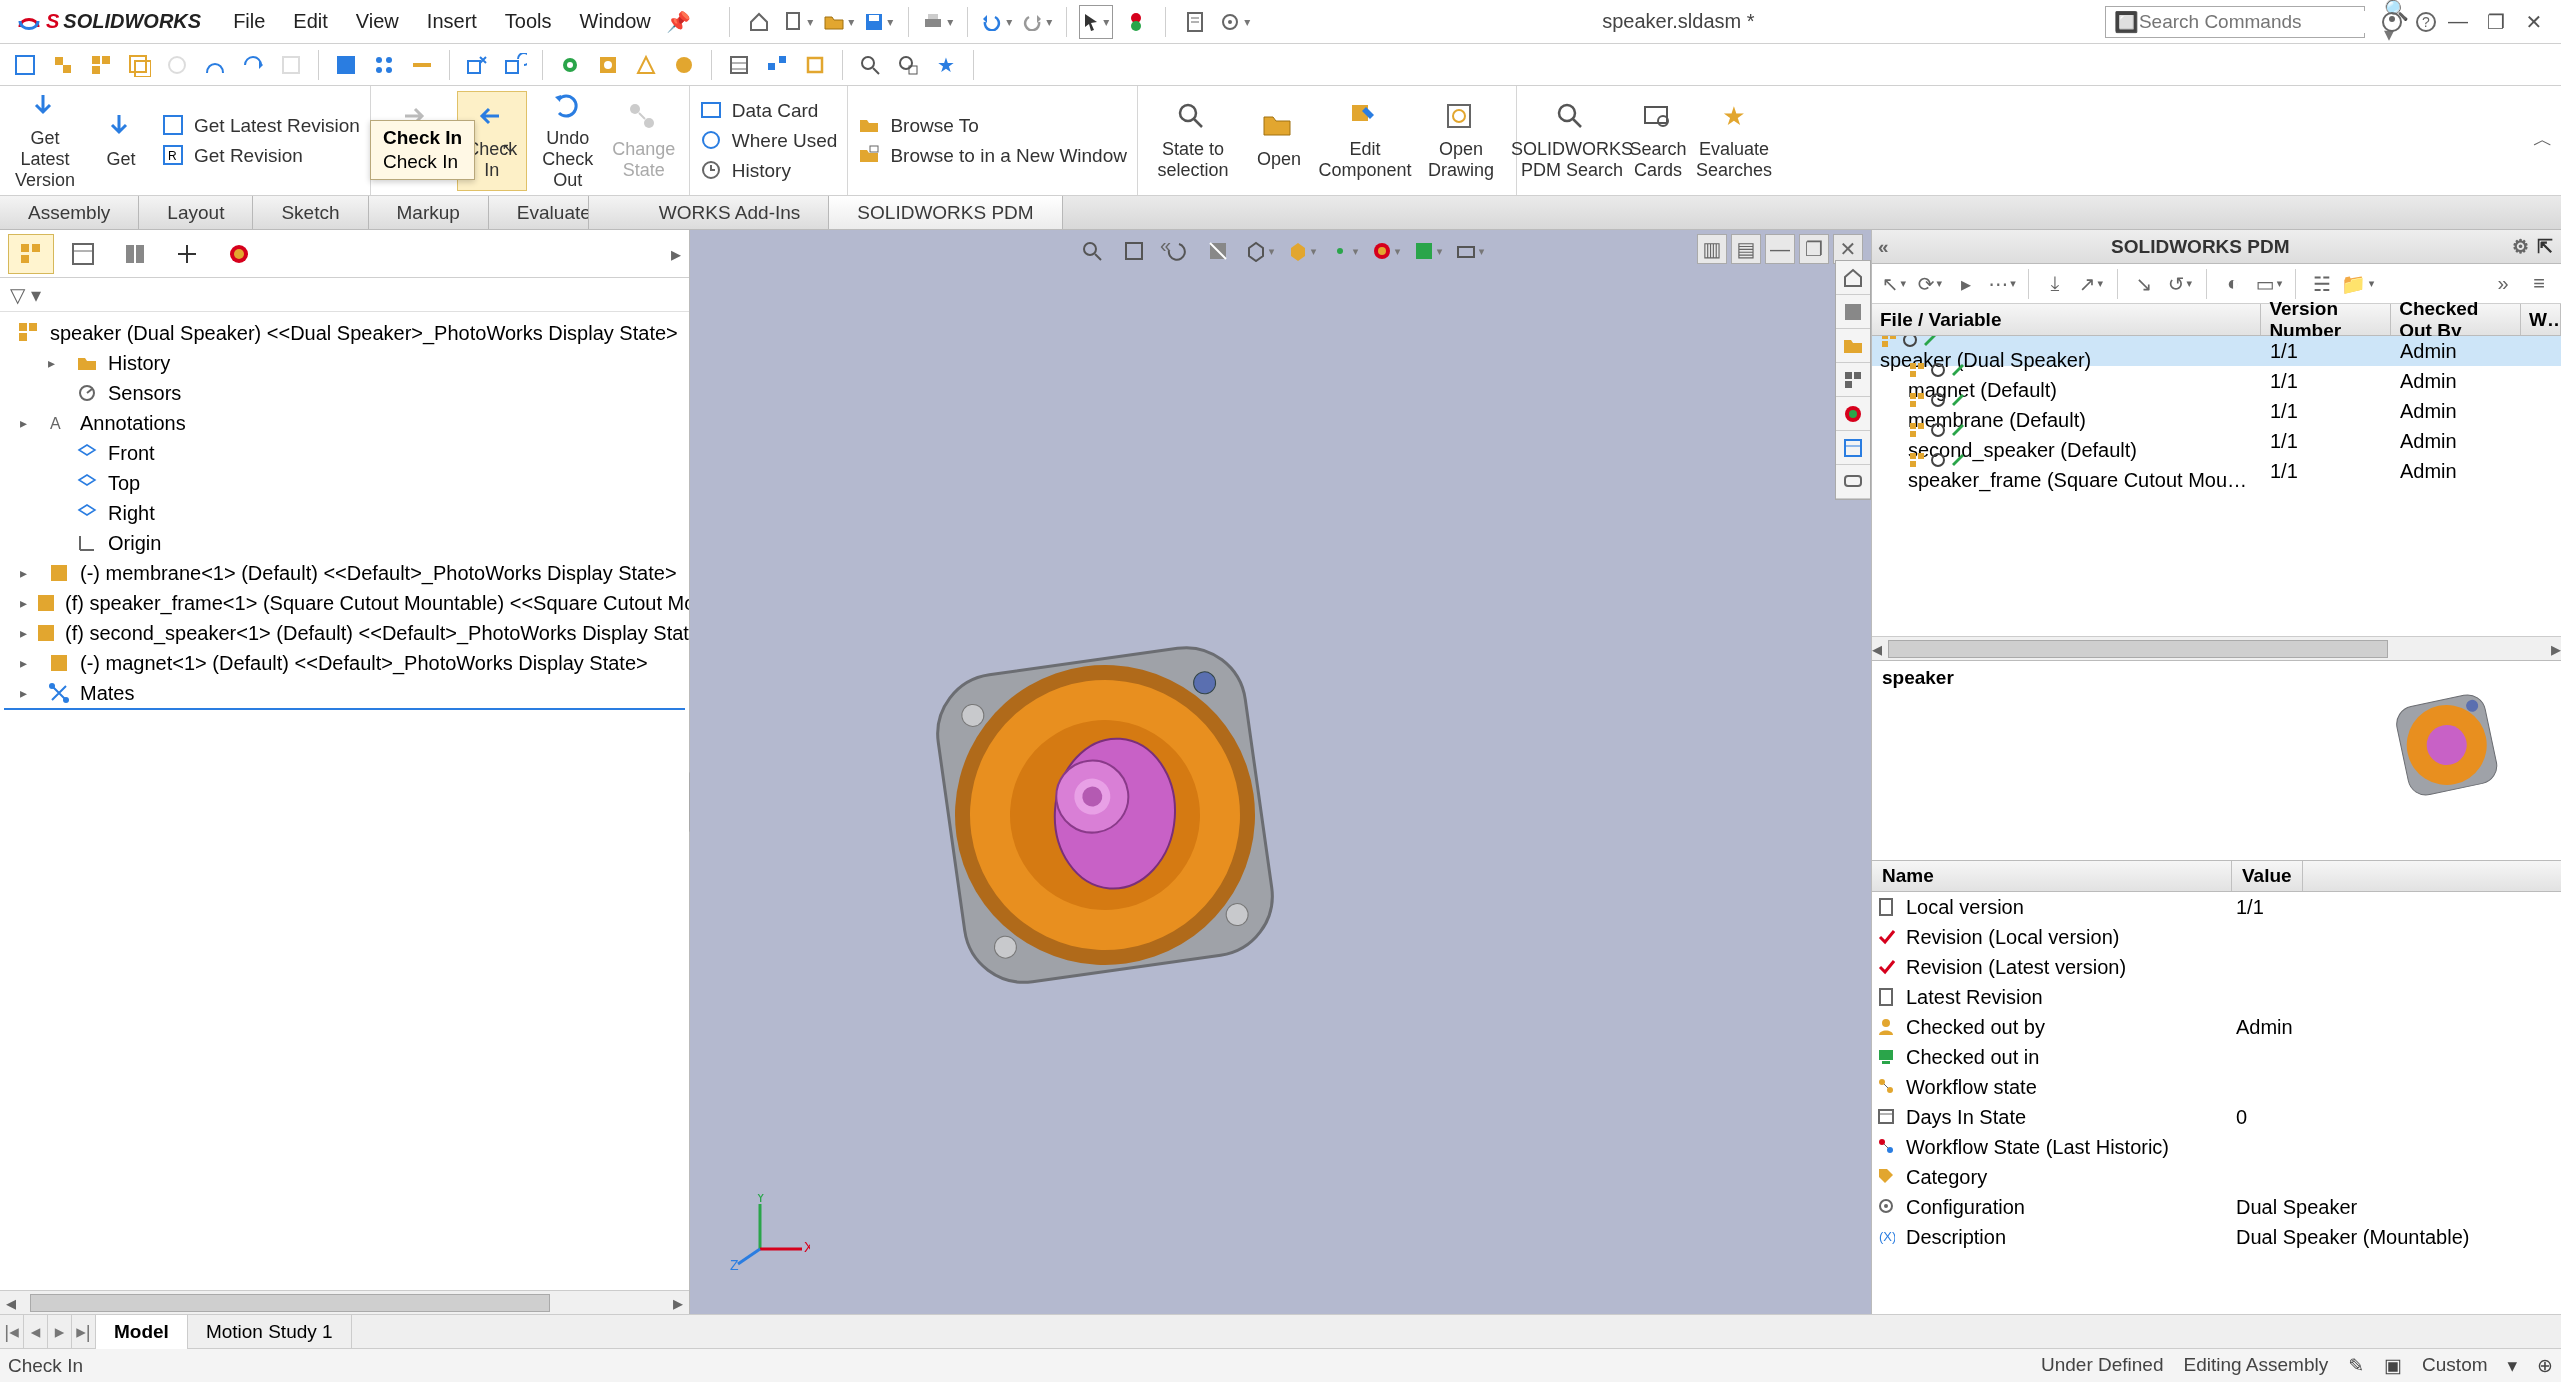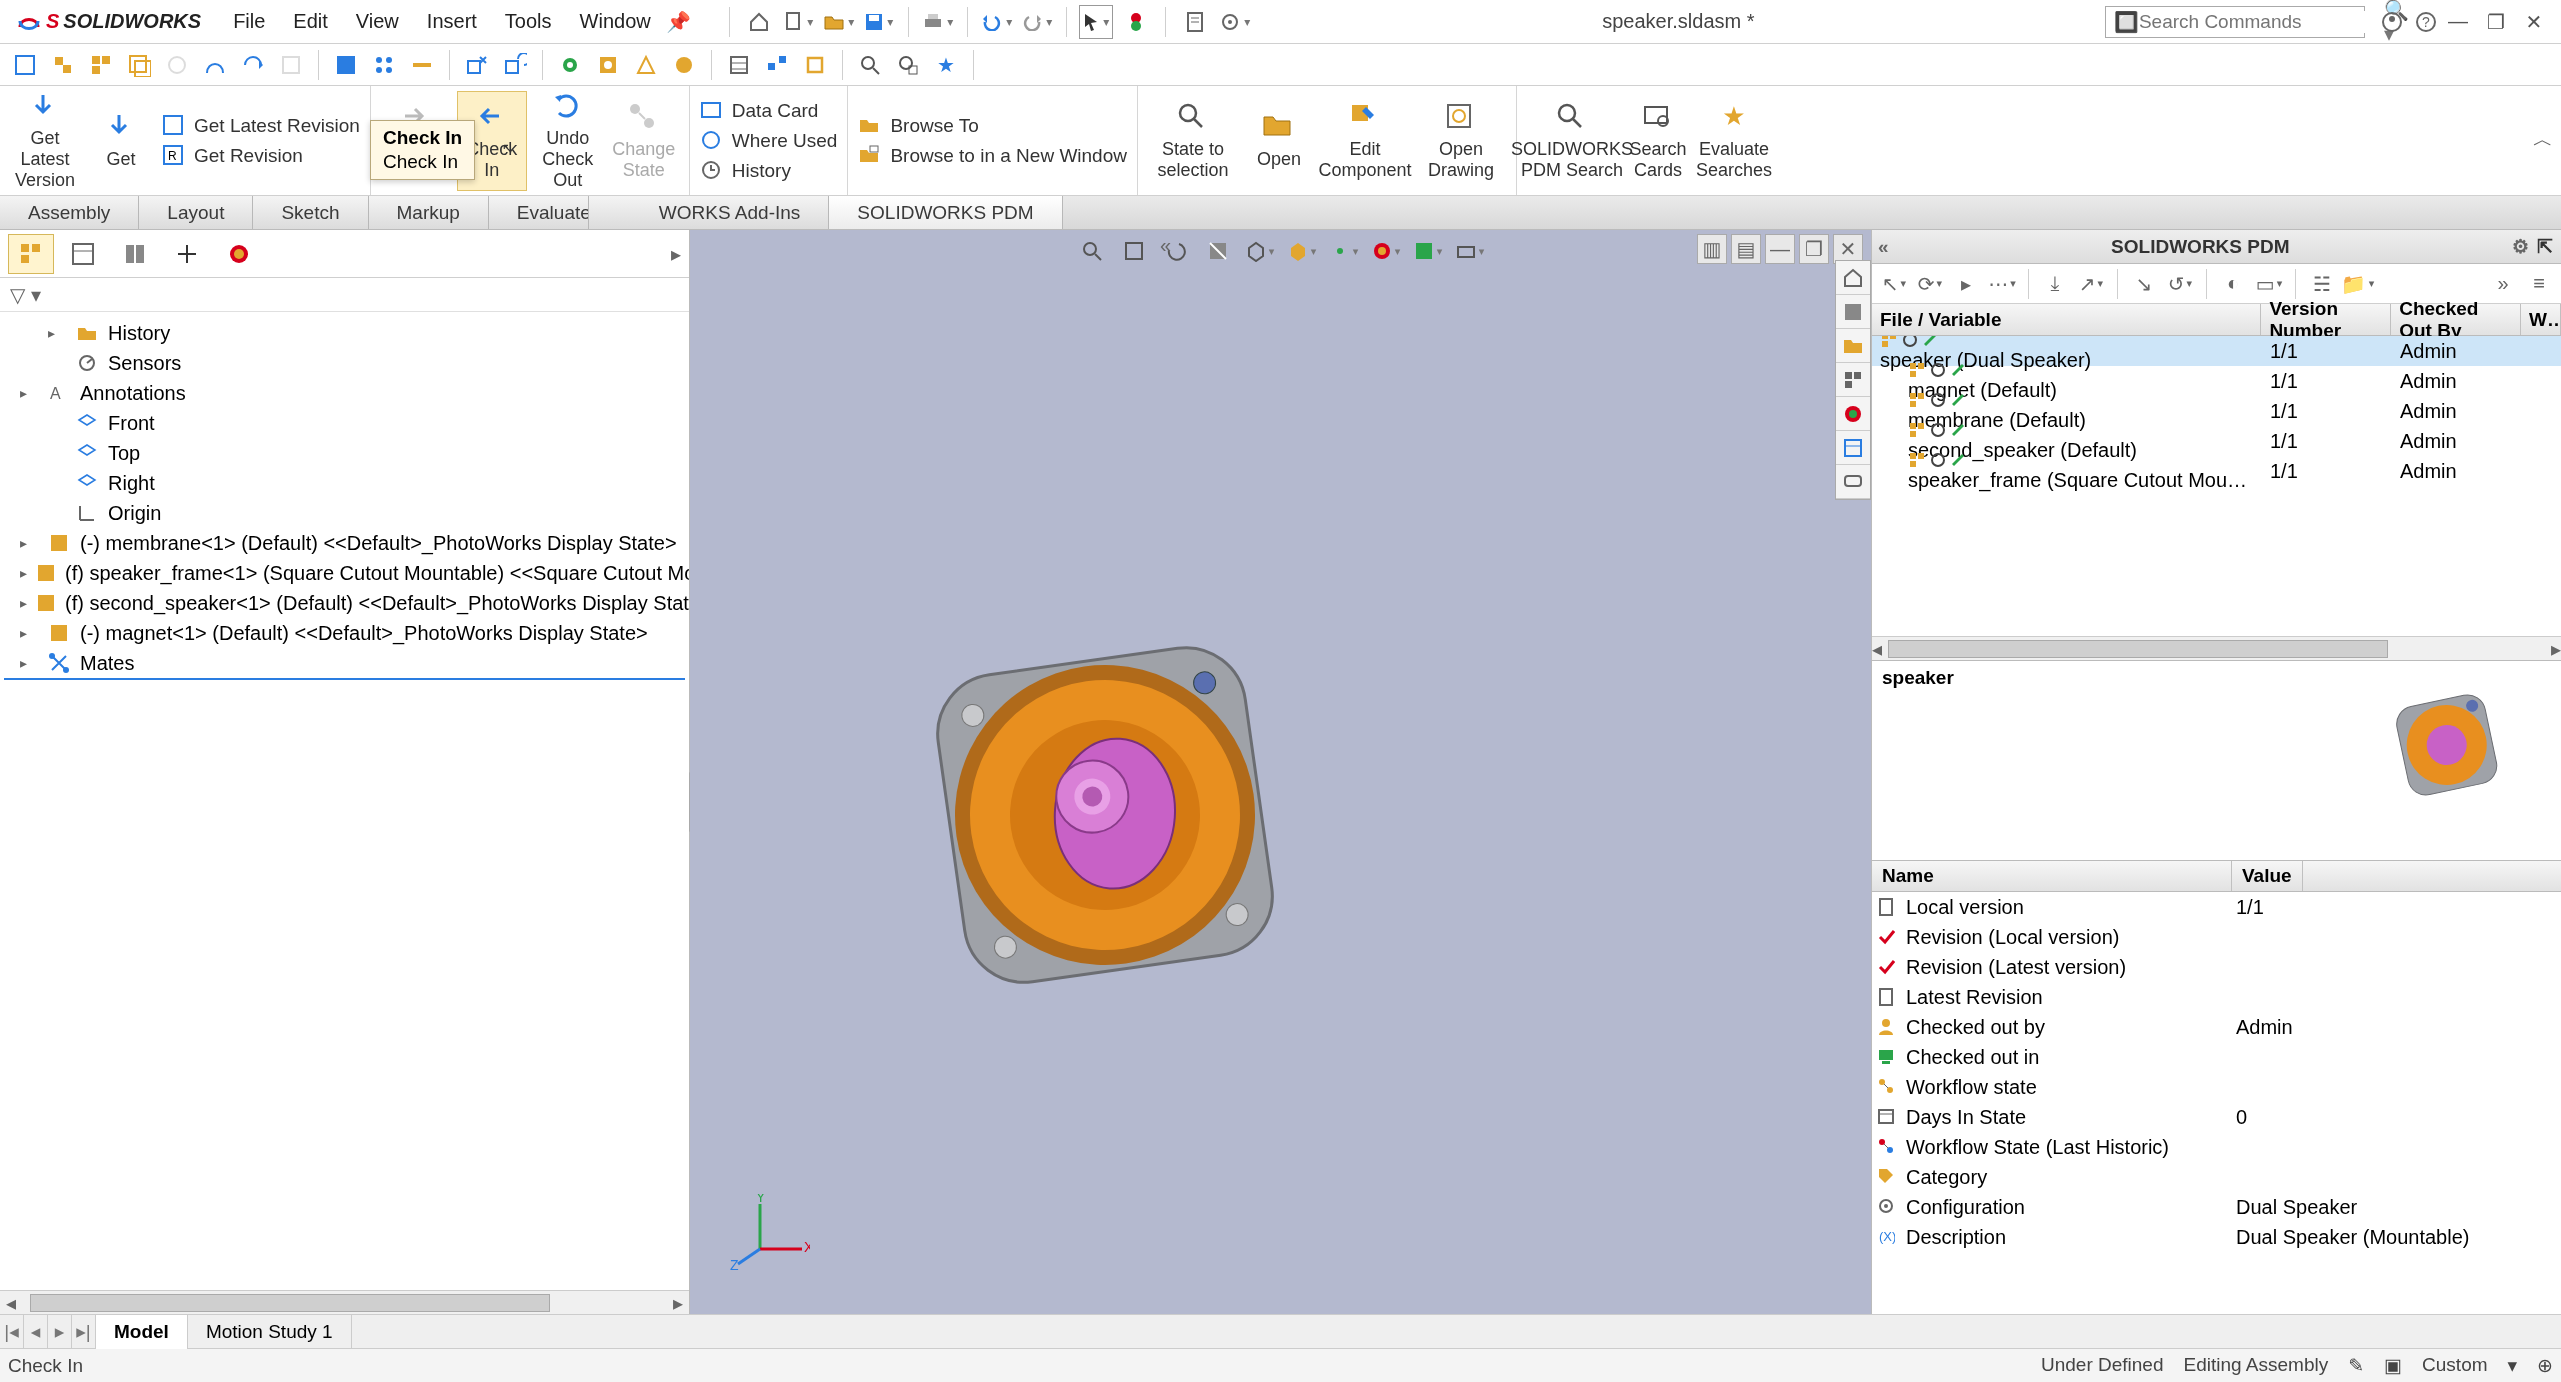--- a/index.html
+++ b/index.html
@@ -645,20 +645,30 @@
       <div class="box">
           <svg width="26" height="26">
             <circle cx="13" cy="13" r="9" fill="#d6001c"></circle>
             <circle cx="13" cy="13" r="5" fill="#e2a62f"></circle>
           </svg>
         </div>
       <div class="right-caret">▸</div>
     </div>
     <div class="lp-filter">▽ ▾</div>
     <div class="tree">
+      <div class="tn">
+          <span class="ic">
+            <svg width="24" height="24">
+              <rect x="2" y="2" width="8" height="8" fill="#e2a62f"></rect>
+              <rect x="12" y="2" width="8" height="8" fill="#e2a62f"></rect>
+              <rect x="2" y="12" width="8" height="8" fill="#e2a62f"></rect>
+            </svg>
+          </span>
+          <span>speaker (Dual Speaker) &lt;&lt;Dual Speaker&gt;_PhotoWorks Display State&gt;</span>
+        </div>
       <div class="tn in1">
           <span class="exp">▸</span>
           <span class="ic">
             <svg width="22" height="22">
               <path d="M2 6h7l2 3h9v9H2z" fill="#e2a62f"></path>
             </svg>
           </span>
           <span>History</span>
         </div>
       <div class="tn in1">

